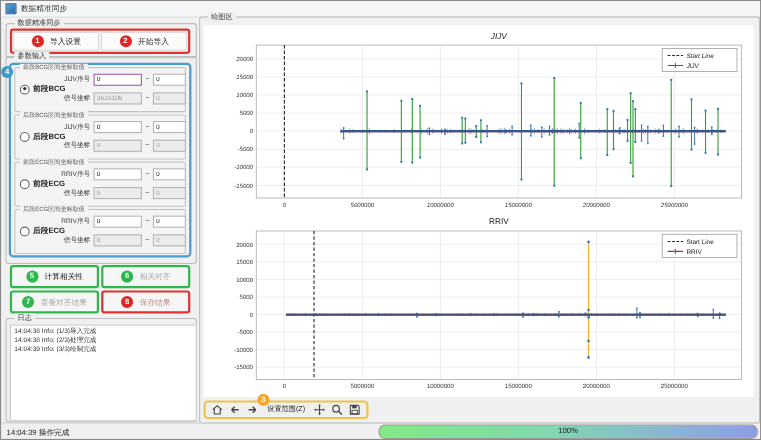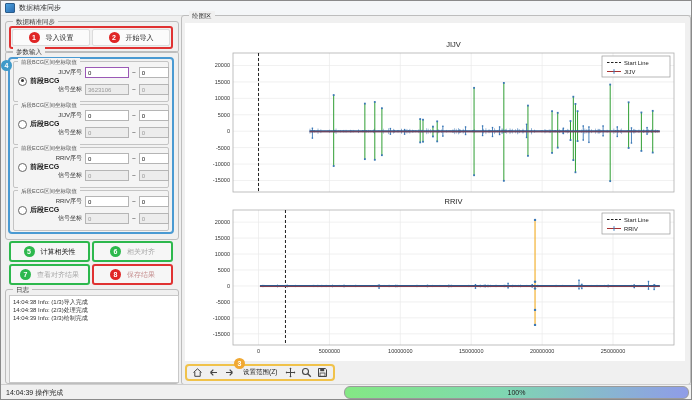--- a/index.html
+++ b/index.html
@@ -212,21 +212,21 @@
 <div class="log-area">
   <div>14:04:38 Info: (1/3)导入完成</div>
   <div>14:04:38 Info: (2/3)处理完成</div>
   <div>14:04:39 Info: (3/3)绘制完成</div>
 </div>
 
 <div class="groupbox" style="left:180px;top:14px;width:508px;height:368px;">
   <span class="gb-label">绘图区</span>
 </div>
 <div class="figure"></div>
-<div class="chart" style="left:186px;top:37px;"><svg width="496" height="168" viewBox="0 0 496 168">
+<div class="chart" style="left:186px;top:25px;font-style:italic;"><svg width="496" height="168" viewBox="0 0 496 168">
       <rect x="0" y="0" width="496" height="168" fill="#ffffff"></rect>
       <line x1="46" x2="487" y1="27.486997635933808" y2="27.486997635933808" stroke="#e9e9e9" stroke-width="0.7"></line>
       <line x1="46" x2="487" y1="43.91725768321513" y2="43.91725768321513" stroke="#e9e9e9" stroke-width="0.7"></line>
       <line x1="46" x2="487" y1="60.347517730496456" y2="60.347517730496456" stroke="#e9e9e9" stroke-width="0.7"></line>
       <line x1="46" x2="487" y1="76.77777777777777" y2="76.77777777777777" stroke="#e9e9e9" stroke-width="0.7"></line>
       <line x1="46" x2="487" y1="93.20803782505911" y2="93.20803782505911" stroke="#e9e9e9" stroke-width="0.7"></line>
       <line x1="46" x2="487" y1="109.63829787234042" y2="109.63829787234042" stroke="#e9e9e9" stroke-width="0.7"></line>
       <line x1="46" x2="487" y1="126.06855791962175" y2="126.06855791962175" stroke="#e9e9e9" stroke-width="0.7"></line>
       <line x1="46" x2="487" y1="142.49881796690306" y2="142.49881796690306" stroke="#e9e9e9" stroke-width="0.7"></line>
       <line y1="15" y2="154" x1="71.52411575562701" x2="71.52411575562701" stroke="#e9e9e9" stroke-width="0.7"></line>

